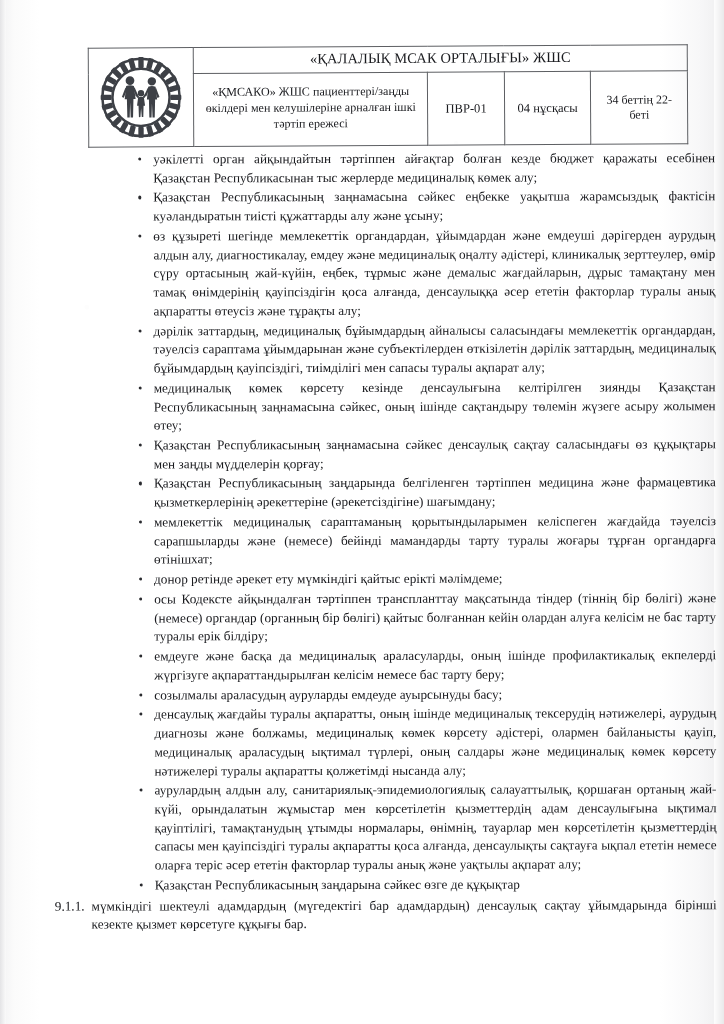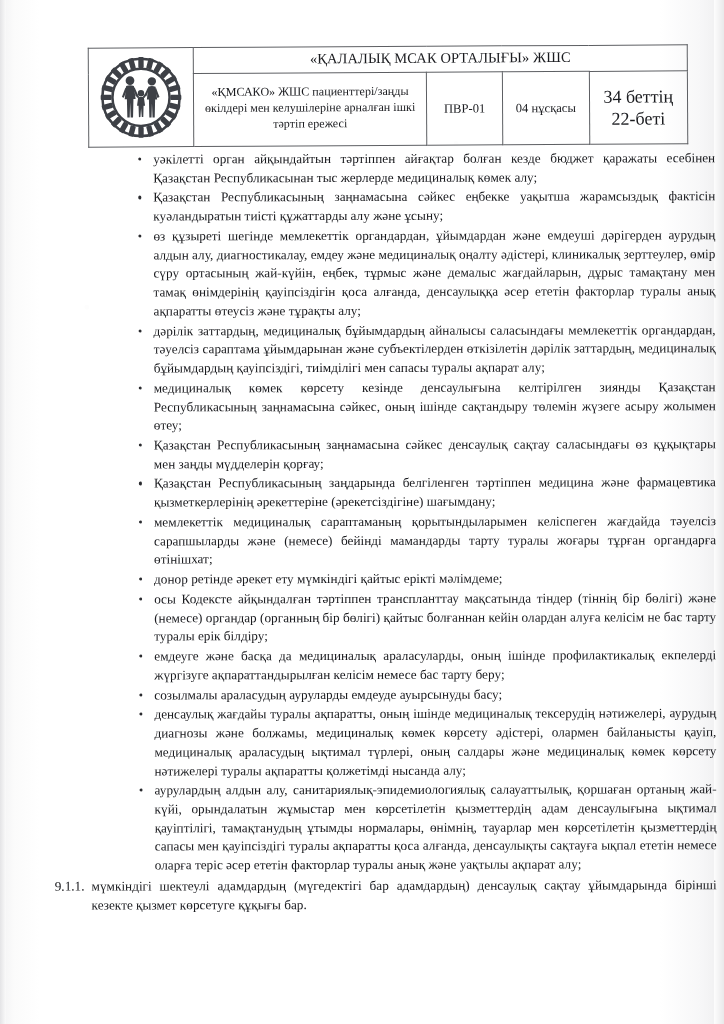--- a/index.html
+++ b/index.html
@@ -98,21 +98,21 @@
     color: #1a1b1f;
   }
   .version-cell {
     width: 88px;
     font-size: 12.6px;
     padding: 3px 2px !important;
     color: #1a1b1f;
   }
   .page-cell {
     width: 92px;
-    font-size: 18px;
+    font-size: 12px;
     line-height: 1.25;
     padding: 3px 6px !important;
     color: #1a1b1f;
   }
 
   
   .content {
     position: absolute;
     left: 0;
     top: 150px;
@@ -261,20 +261,21 @@
         <li>медициналық көмек көрсету кезінде денсаулығына келтірілген зиянды Қазақстан Республикасының заңнамасына сәйкес, оның ішінде сақтандыру төлемін жүзеге асыру жолымен өтеу;</li>
         <li>Қазақстан Республикасының заңнамасына сәйкес денсаулық сақтау саласындағы өз құқықтары мен заңды мүдделерін қорғау;</li>
         <li>Қазақстан Республикасының заңдарында белгіленген тәртіппен медицина және фармацевтика қызметкерлерінің әрекеттеріне (әрекетсіздігіне) шағымдану;</li>
         <li>мемлекеттік медициналық сараптаманың қорытындыларымен келіспеген жағдайда тәуелсіз сарапшыларды және (немесе) бейінді мамандарды тарту туралы жоғары тұрған органдарға өтінішхат;</li>
         <li>донор ретінде әрекет ету мүмкіндігі қайтыс ерікті мәлімдеме;</li>
         <li>осы Кодексте айқындалған тәртіппен транспланттау мақсатында тіндер (тіннің бір бөлігі) және (немесе) органдар (органның бір бөлігі) қайтыс болғаннан кейін олардан алуға келісім не бас тарту туралы ерік білдіру;</li>
         <li>емдеуге және басқа да медициналық араласуларды, оның ішінде профилактикалық екпелерді жүргізуге ақпараттандырылған келісім немесе бас тарту беру;</li>
         <li>созылмалы араласудың ауруларды емдеуде ауырсынуды басу;</li>
         <li>денсаулық жағдайы туралы ақпаратты, оның ішінде медициналық тексерудің нәтижелері, аурудың диагнозы және болжамы, медициналық көмек көрсету әдістері, олармен байланысты қауіп, медициналық араласудың ықтимал түрлері, оның салдары және медициналық көмек көрсету нәтижелері туралы ақпаратты қолжетімді нысанда алу;</li>
         <li>аурулардың алдын алу, санитариялық-эпидемиологиялық салауаттылық, қоршаған ортаның жай-күйі, орындалатын жұмыстар мен көрсетілетін қызметтердің адам денсаулығына ықтимал қауіптілігі, тамақтанудың ұтымды нормалары, өнімнің, тауарлар мен көрсетілетін қызметтердің сапасы мен қауіпсіздігі туралы ақпаратты қоса алғанда, денсаулықты сақтауға ықпал ететін немесе оларға теріс әсер ететін факторлар туралы анық және уақтылы ақпарат алу;</li>
+        <li>Қазақстан Республикасының заңдарына сәйкес өзге де құқықтар</li>
       </ul>
 
     <div class="numbered-clause">
       <span class="clause-num">9.1.1.</span>
       <span class="clause-body">мүмкіндігі шектеулі адамдардың (мүгедектігі бар адамдардың) денсаулық сақтау ұйымдарында бірінші кезекте қызмет көрсетуге құқығы бар.</span>
     </div>
   </div>
 </div>
 
 </body></html>

